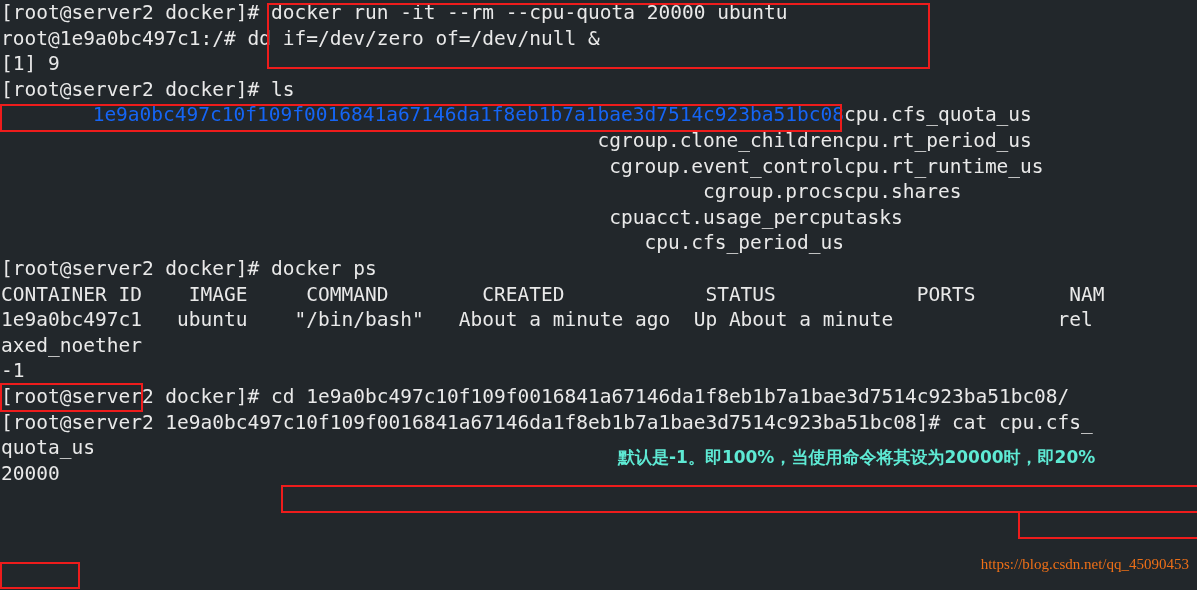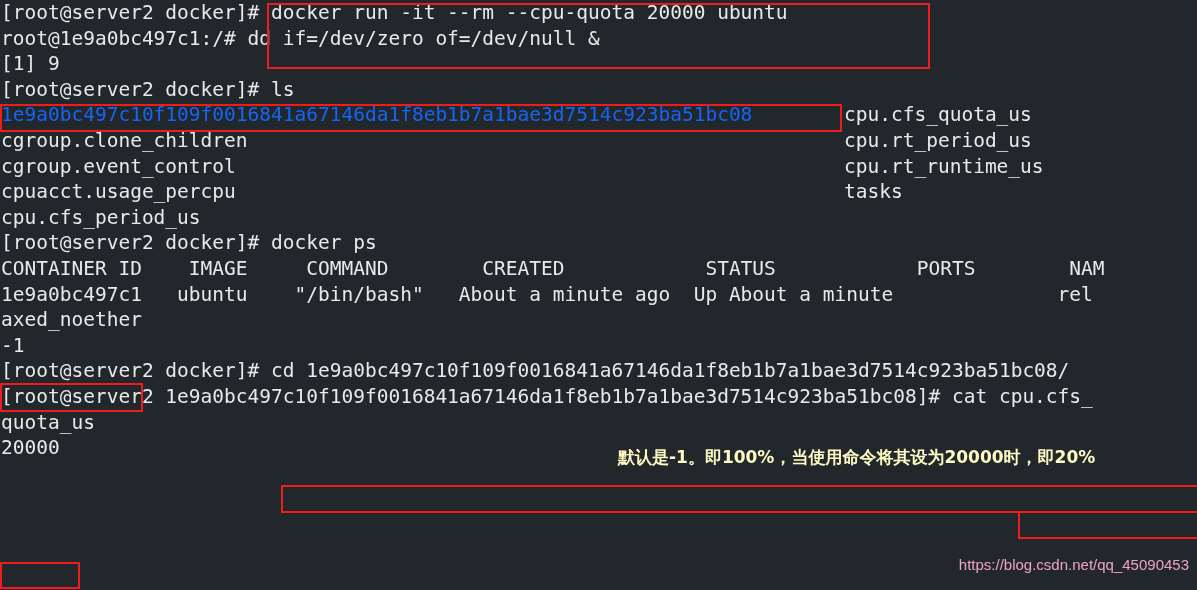--- a/index.html
+++ b/index.html
@@ -31,66 +31,68 @@
     white-space: pre;
     padding-left: 1px;
     font-size: 19.5px;
     line-height: 25.6px;
     color: #e9e9e9;
   }
   .col-left {
     display: inline-block;
     width: 843px;
     white-space: pre;
+    text-align: right;
   }
   .hash-blue {
     color: #1f6feb;
     color: #1565f5;
   }
   
   .redbox {
     position: absolute;
     border: 2px solid #ee1c1c;
     box-sizing: border-box;
     pointer-events: none;
   }
   .cn-note {
     position: absolute;
-    color: #fef9c3;
+    color: #5eead4;
     font-family: "DejaVu Sans", "Liberation Sans", sans-serif;
     font-size: 17px;
     line-height: 20px;
     font-weight: 600;
     white-space: pre;
     text-align: right;
   }
   .watermark {
     position: absolute;
-    color: #f9a8d4;
-    font-family: Liberation Sans, sans-serif;
+    color: #f97316;
+    font-family: Liberation Serif, serif;
     font-size: 15px;
     white-space: pre;
     opacity: 0.95;
   }
 </style>
 </head>
 <body>
 
 <div id="terminal">
 
   <div class="screen">
 
     <div class="line"><span>[root@server2 docker]# docker run -it --rm --cpu-quota 20000 ubuntu</span></div>
     <div class="line"><span>root@1e9a0bc497c1:/# dd if=/dev/zero of=/dev/null &amp;</span></div>
     <div class="line"><span>[1] 9</span></div>
     <div class="line"><span>[root@server2 docker]# ls</span></div>
 
     <div class="line"><span class="col-left hash-blue">1e9a0bc497c10f109f0016841a67146da1f8eb1b7a1bae3d7514c923ba51bc08</span><span>cpu.cfs_quota_us</span></div>
     <div class="line"><span class="col-left">cgroup.clone_children</span><span>cpu.rt_period_us</span></div>
     <div class="line"><span class="col-left">cgroup.event_control</span><span>cpu.rt_runtime_us</span></div>
+    <div class="line"><span class="col-left">cgroup.procs</span><span>cpu.shares</span></div>
     <div class="line"><span class="col-left">cpuacct.usage_percpu</span><span>tasks</span></div>
     <div class="line"><span class="col-left">cpu.cfs_period_us</span></div>
 
     <div class="line"><span>[root@server2 docker]# docker ps</span></div>
     <div class="line"><span>CONTAINER ID    IMAGE     COMMAND        CREATED            STATUS            PORTS        NAM</span></div>
     <div class="line"><span>1e9a0bc497c1   ubuntu    "/bin/bash"   About a minute ago  Up About a minute              rel</span></div>
     <div class="line"><span>axed_noether</span></div>
 
     <div class="line"><span>-1</span></div>
     <div class="line"><span>[root@server2 docker]# cd 1e9a0bc497c10f109f0016841a67146da1f8eb1b7a1bae3d7514c923ba51bc08/</span></div>

